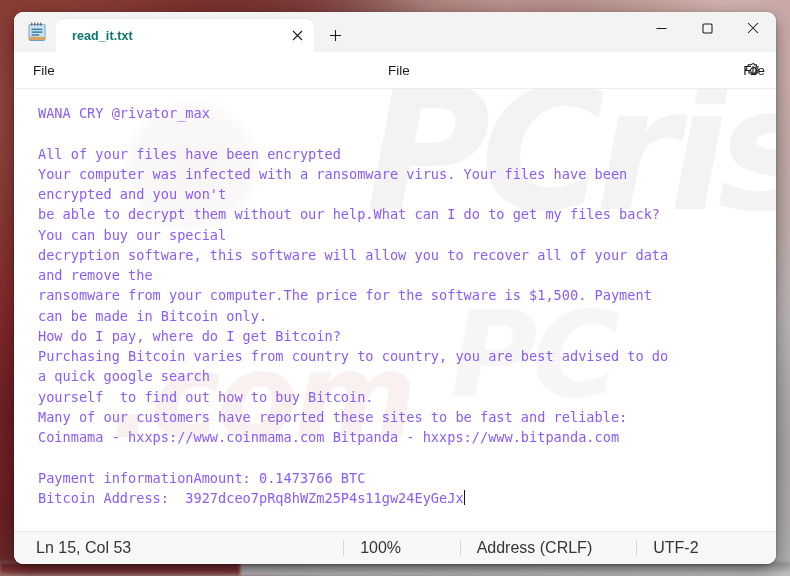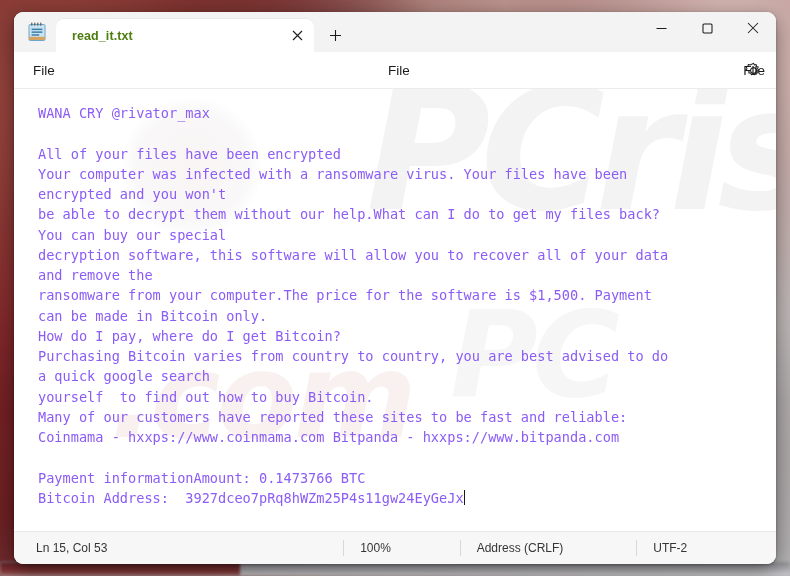--- a/index.html
+++ b/index.html
@@ -92,21 +92,21 @@
     background: #ffffff;
     border-radius: 8px 8px 0 0;
     display: flex;
     align-items: center;
     padding: 0 4px 0 16px;
     box-shadow: 0 -1px 0 rgba(0,0,0,.04);
     position: relative;
   }
   .tab-title {
     font-size: 12.5px;
-    color: #4d7c0f;
+    color: #0f766e;
     font-weight: 600;
     letter-spacing: .1px;
     flex: 1 1 auto;
     white-space: nowrap;
     overflow: hidden;
   }
   .tab-close {
     width: 26px;
     height: 24px;
     display: flex;
@@ -239,21 +239,21 @@
     margin-left: 0px;
   }
 
   
   .statusbar {
     height: 32px;
     background: #f7f7f7;
     border-top: 1px solid #e9e9e9;
     display: flex;
     align-items: center;
-    font-size: 12px;
+    font-size: 16px;
     color: #353535;
     flex: 0 0 auto;
   }
   .sb-cell {
     padding: 0 16px;
     height: 18px;
     display: flex;
     align-items: center;
     white-space: nowrap;
   }

